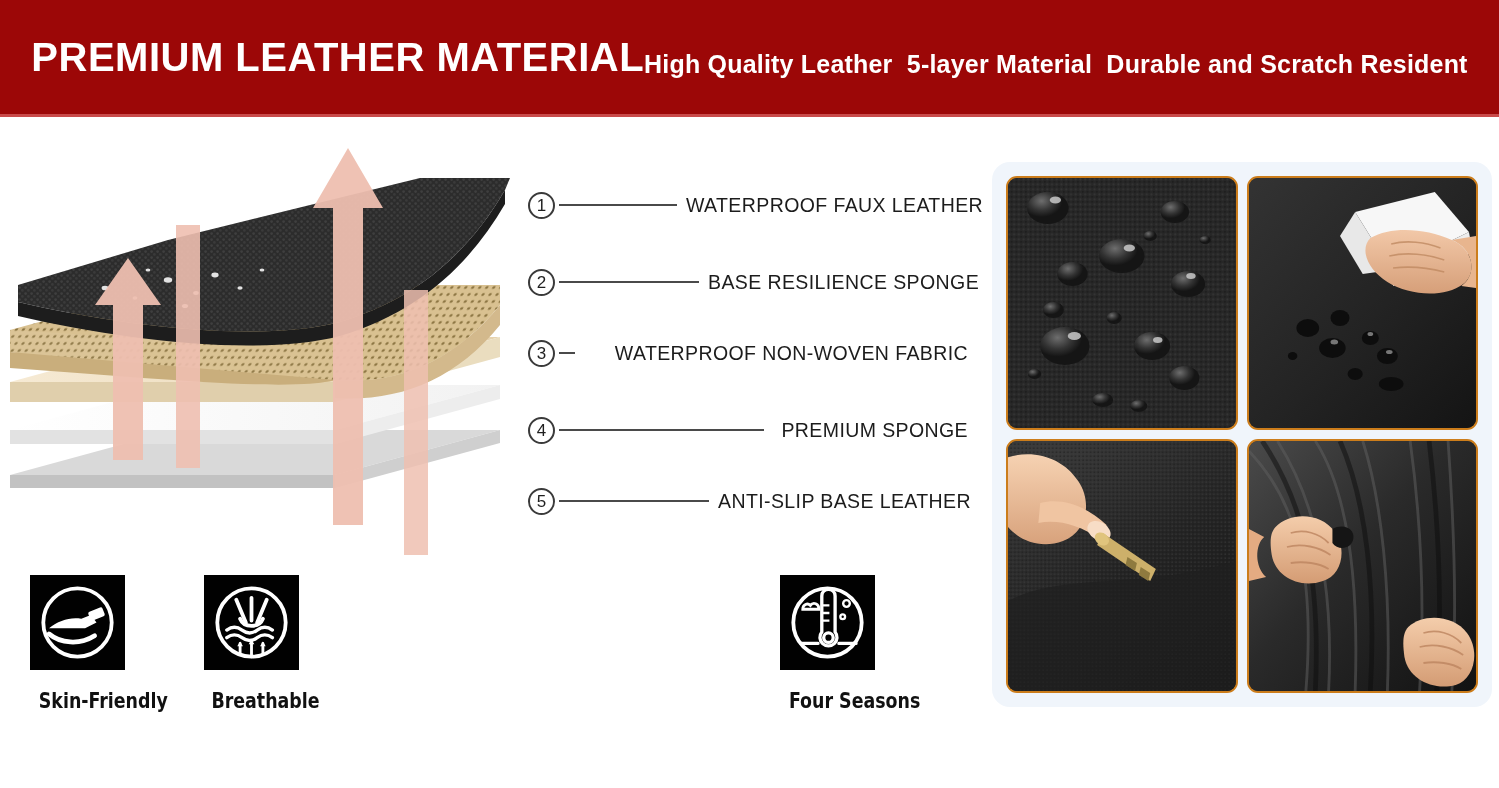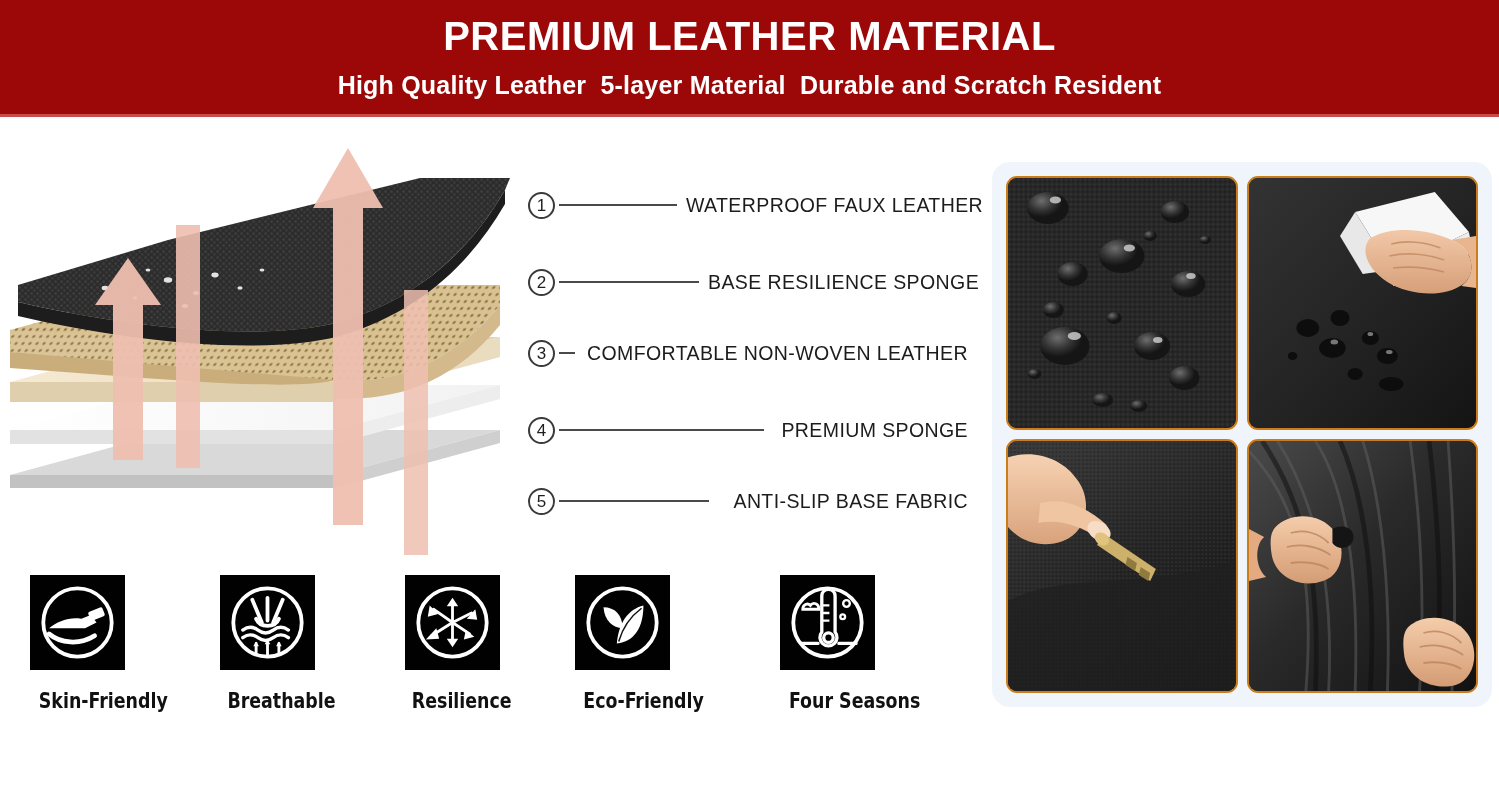--- a/index.html
+++ b/index.html
@@ -9,21 +9,21 @@
     font-family:"Liberation Sans", sans-serif;
     position:relative;
     overflow:hidden;
   }
 
   
   #header {
     position:absolute; left:0; top:0; width:1499px; height:117px;
     background:#9c0707;
     border-bottom:3px solid #c94a4a;
-    display:flex; flex-direction:column;
+    display:flex; flex-direction:row;
     align-items:center; justify-content:center;
   }
   #header-title {
     color:#ffffff;
     font-size:40px; font-weight:bold;
     letter-spacing:0.5px;
     line-height:1.05;
     text-align:center;
   }
   #header-subtitle {
@@ -210,100 +210,67 @@
 
   <div class="callout-row" style="top:77px;">
     <div class="callout-num">2</div>
     <div class="callout-line" style="flex: 0 0 auto; width: 140px;"></div>
     <div class="callout-label" style="margin-left: auto;">BASE RESILIENCE SPONGE</div>
   </div>
 
   <div class="callout-row" style="top:148px;">
     <div class="callout-num">3</div>
     <div class="callout-line" style="flex: 0 0 auto; width: 16px;"></div>
-    <div class="callout-label" style="margin-left: auto;">COMFORTABLE NON-WOVEN LEATHER</div>
+    <div class="callout-label" style="margin-left: auto;">WATERPROOF NON-WOVEN FABRIC</div>
   </div>
 
   <div class="callout-row" style="top:225px;">
     <div class="callout-num">4</div>
     <div class="callout-line" style="flex: 0 0 auto; width: 205px;"></div>
     <div class="callout-label" style="margin-left: auto;">PREMIUM SPONGE</div>
   </div>
 
   <div class="callout-row" style="top:296px;">
     <div class="callout-num">5</div>
     <div class="callout-line" style="flex: 0 0 auto; width: 150px;"></div>
-    <div class="callout-label" style="margin-left: auto;">ANTI-SLIP BASE FABRIC</div>
+    <div class="callout-label" style="margin-left: auto;">ANTI-SLIP BASE LEATHER</div>
   </div>
 
 </div>
 
 <div id="features">
 
   <div class="feature" style="left:30px;">
     <div class="feature-icon-box">
       <svg viewBox="0 0 100 100" width="95" height="95">
         <circle cx="50" cy="50" r="36" fill="none" stroke="#fff" stroke-width="4"></circle>
         <path d="M20 56 C30 48 42 44 54 46 L64 42 L70 50 L58 56 L36 56 Z" fill="#fff"></path>
         <path d="M20 62 C32 72 52 74 68 64" fill="none" stroke="#fff" stroke-width="5" stroke-linecap="round"></path>
         <rect x="62" y="36" width="16" height="10" rx="2" fill="#fff" transform="rotate(-22 70 41)"></rect>
       </svg>
     </div>
     <div class="feature-label">Skin-Friendly</div>
   </div>
 
-  <div class="feature" style="left:220px;">
+  <div class="feature" style="left:204px;">
     <div class="feature-icon-box">
       <svg viewBox="0 0 100 100" width="95" height="95">
         <circle cx="50" cy="50" r="36" fill="none" stroke="#fff" stroke-width="4"></circle>
         <path d="M34 26 L44 50 M50 24 L50 48 M66 26 L56 50" fill="none" stroke="#fff" stroke-width="4" stroke-linecap="round"></path>
         <path d="M38 46 C42 56 58 56 62 46" fill="none" stroke="#fff" stroke-width="4" stroke-linecap="round"></path>
         <path d="M24 58 Q32 52 40 58 T56 58 T72 58" fill="none" stroke="#fff" stroke-width="3.5" stroke-linecap="round"></path>
         <path d="M24 66 Q32 60 40 66 T56 66 T72 66" fill="none" stroke="#fff" stroke-width="3.5" stroke-linecap="round"></path>
         <path d="M38 84 L38 72 M50 86 L50 70 M62 84 L62 72" fill="none" stroke="#fff" stroke-width="3" stroke-linecap="round"></path>
         <path d="M35 75 L38 70 L41 75 M47 73 L50 68 L53 73 M59 75 L62 70 L65 75" fill="#fff"></path>
       </svg>
     </div>
     <div class="feature-label">Breathable</div>
   </div>
 
-  <div class="feature" style="left:405px;">
-    <div class="feature-icon-box">
-      <svg viewBox="0 0 100 100" width="95" height="95">
-        <circle cx="50" cy="50" r="36" fill="none" stroke="#fff" stroke-width="4"></circle>
-        <g fill="#fff" stroke="#fff" stroke-width="3" stroke-linecap="round">
-          <path d="M50 50 L50 28"></path>
-            <path d="M44 33 L50 24 L56 33 Z" stroke="none"></path>
-          <path d="M50 50 L50 72"></path>
-            <path d="M44 67 L50 76 L56 67 Z" stroke="none"></path>
-          <path d="M50 50 L30 36"></path>
-            <path d="M26 32 L24 44 L35 41 Z" stroke="none"></path>
-          <path d="M50 50 L70 40"></path>
-            <path d="M74 36 L76 47 L65 46 Z" stroke="none"></path>
-          <path d="M50 50 L28 64"></path>
-            <path d="M22 68 L33 56 L36 67 Z" stroke="none"></path>
-          <path d="M50 50 L68 62"></path>
-            <path d="M73 65 L62 68 L64 58 Z" stroke="none"></path>
-        </g>
-      </svg>
-    </div>
-    <div class="feature-label">Resilience</div>
-  </div>
-
-  <div class="feature" style="left:575px;">
-    <div class="feature-icon-box">
-      <svg viewBox="0 0 100 100" width="95" height="95">
-        <circle cx="50" cy="50" r="36" fill="none" stroke="#fff" stroke-width="4"></circle>
-        <path d="M30 34 C42 34 50 42 50 56 C40 56 31 48 30 34 Z" fill="#fff"></path>
-        <path d="M72 32 C72 56 62 70 44 72 C46 50 56 36 72 32 Z" fill="#fff"></path>
-        <path d="M70 35 C58 44 50 56 46 70" fill="none" stroke="#111" stroke-width="1.6"></path>
-      </svg>
-    </div>
-    <div class="feature-label">Eco-Friendly</div>
-  </div>
+
 
   <div class="feature" style="left:780px;">
     <div class="feature-icon-box">
       <svg viewBox="0 0 100 100" width="95" height="95">
         <circle cx="50" cy="50" r="36" fill="none" stroke="#fff" stroke-width="4"></circle>
         <path d="M44 22 L44 60 A9 9 0 1 0 58 60 L58 22 A7 7 0 0 0 44 22 Z" fill="none" stroke="#fff" stroke-width="3.5"></path>
         <circle cx="51" cy="66" r="5" fill="none" stroke="#fff" stroke-width="3.5"></circle>
         <path d="M44 32 L52 32 M44 40 L52 40 M44 48 L52 48" stroke="#fff" stroke-width="2.5"></path>
         <path d="M24 36 C24 31 29 29 32 32 C35 28 41 30 41 36 L24 36 Z" fill="none" stroke="#fff" stroke-width="3"></path>
         <circle cx="70" cy="30" r="3.5" fill="none" stroke="#fff" stroke-width="2.5"></circle>

